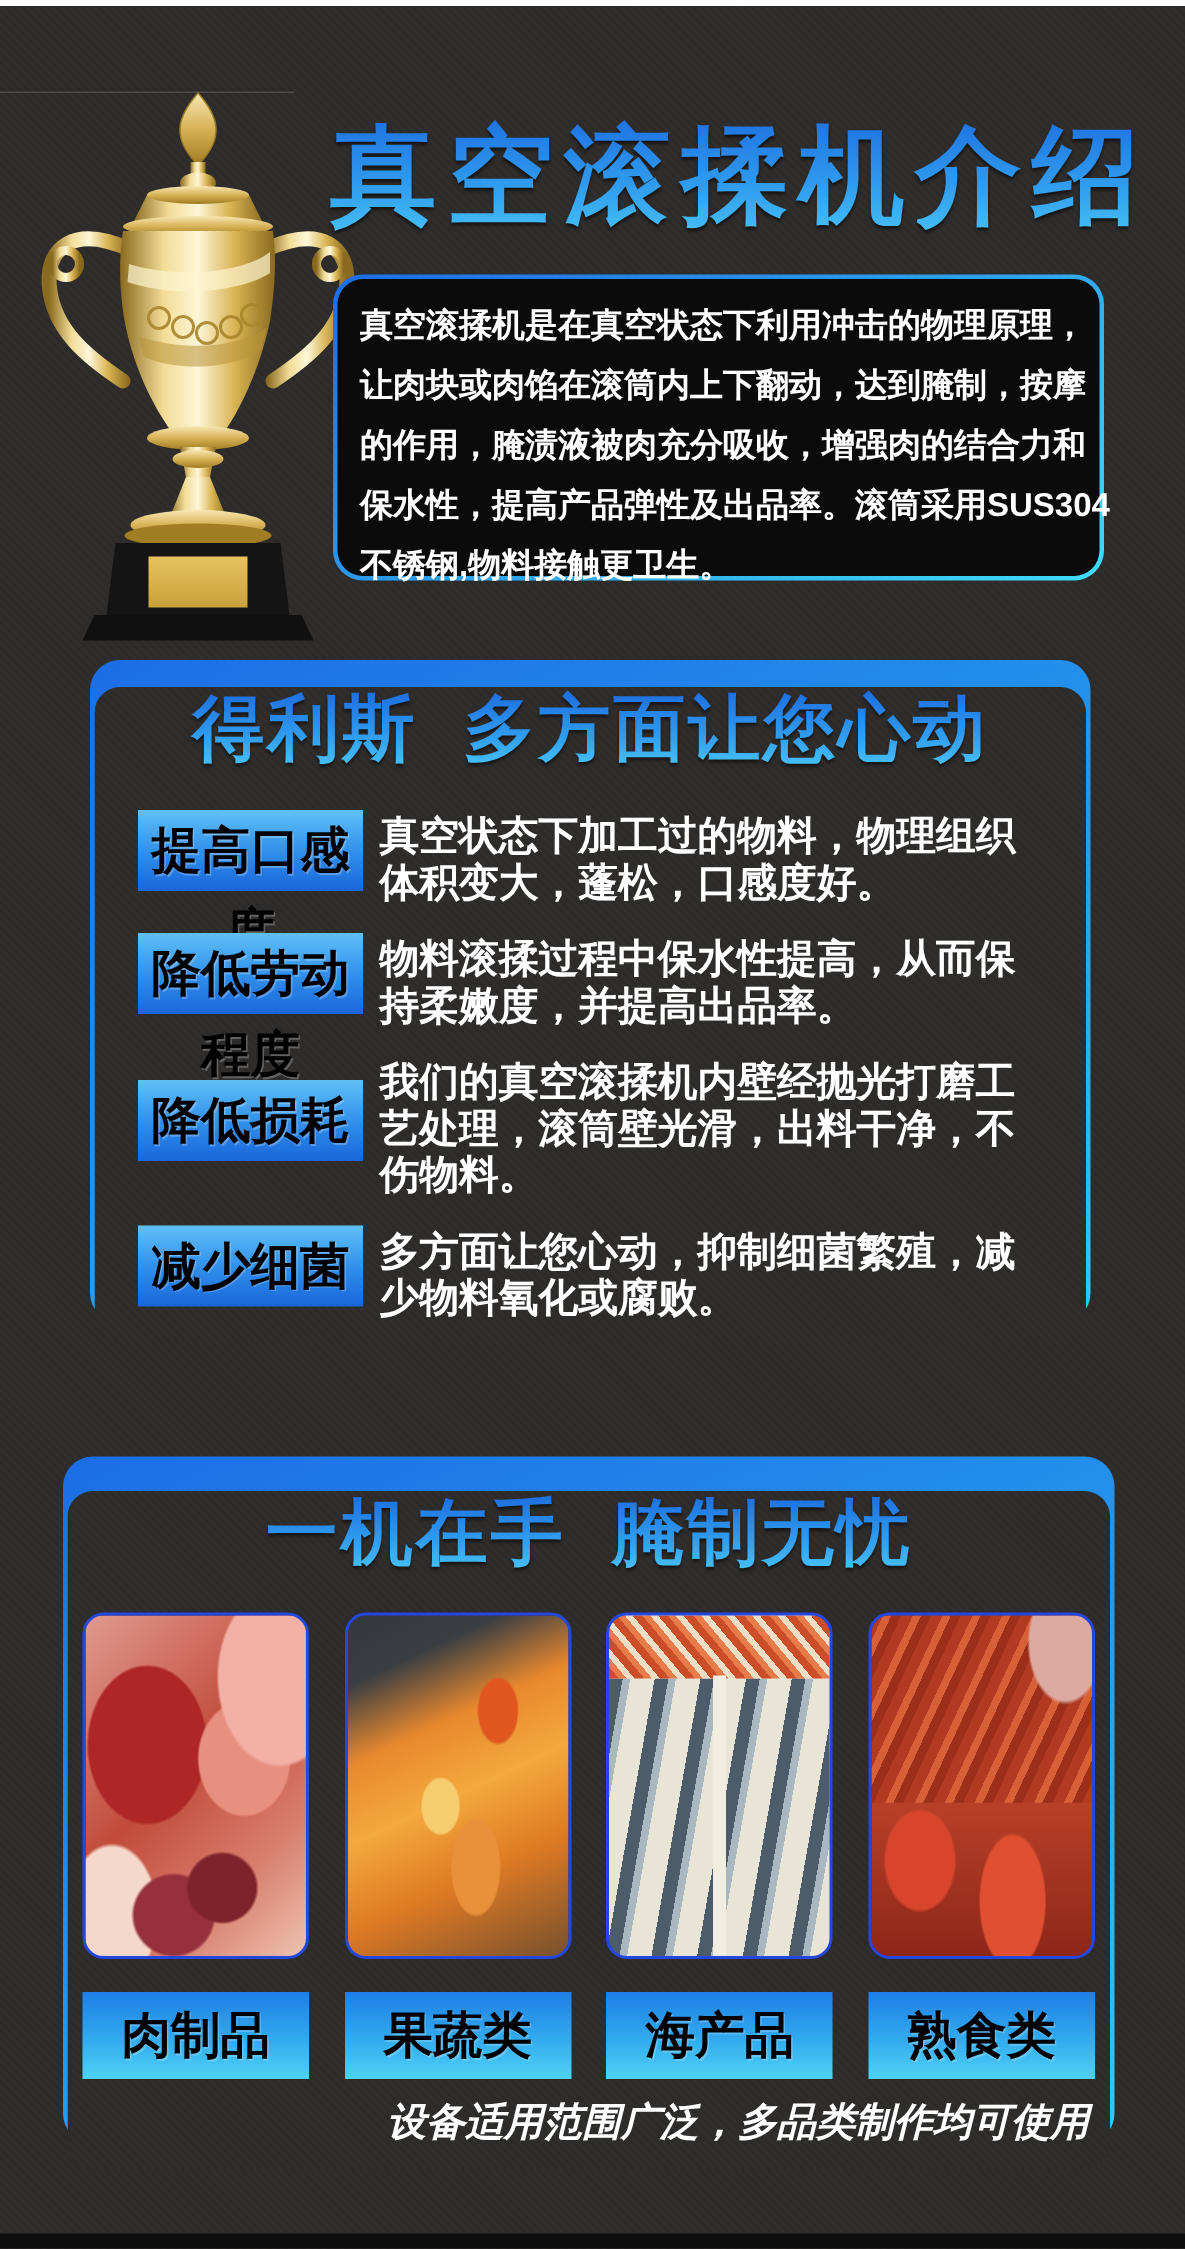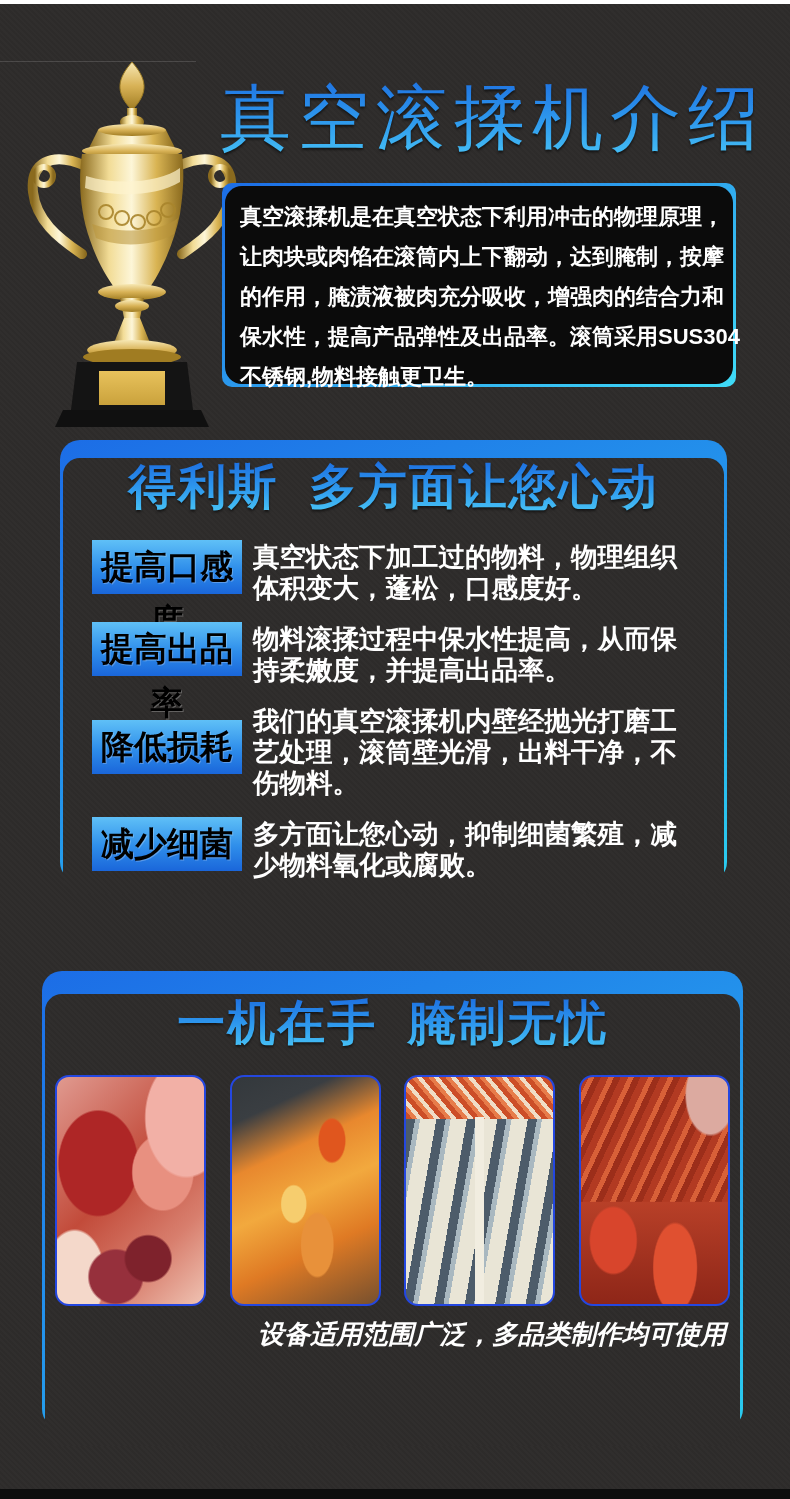--- a/index.html
+++ b/index.html
@@ -17,27 +17,27 @@
 
   
   .trophy { position:absolute; left:22px; top:56px; width:220px; height:372px; }
   .gradient-text {
     background:linear-gradient(180deg,#1b6adf 0%, #2f9bee 55%, #4ccaf7 100%);
     -webkit-background-clip:text; background-clip:text;
     color:transparent; -webkit-text-fill-color:transparent;
   }
   .hero-title {
     position:absolute; left:206px; top:70px; width:574px; height:96px;
-    font-size:71px; font-weight:normal; letter-spacing:7px;
+    font-size:71px; font-weight:bold; letter-spacing:7px;
     text-align:center; white-space:pre; line-height:96px;
     filter:drop-shadow(0 2px 1px rgba(0,0,0,0.55));
   }
   .desc-wrap {
     position:absolute; left:222px; top:183px; width:514px; height:204px;
-    border-radius:10px; padding:3px;
+    border-radius:20px; padding:3px;
     background:linear-gradient(150deg,#1c6de6 0%, #2fa6ee 55%, #3fdcf8 100%);
   }
   .desc-box {
     width:100%; height:100%; border-radius:17px; background:#0b0b0b;
     padding:11px 12px 0 15px;
   }
   .desc-line {
     color:#ffffff; font-size:22px; line-height:40px; white-space:nowrap;
     font-weight:bold;
   }
@@ -205,21 +205,21 @@
 
   <section class="section features">
     <div class="section-inner">
       <h2 class="section-title gradient-text">得利斯  多方面让您心动</h2>
       <div class="feature-rows">
         <div class="feature-row">
           <div class="feature-label">提高口感度</div>
           <p class="feature-text">真空状态下加工过的物料，物理组织体积变大，蓬松，口感度好。</p>
         </div>
         <div class="feature-row">
-          <div class="feature-label">提高出品率</div>
+          <div class="feature-label">降低劳动程度</div>
           <p class="feature-text">物料滚揉过程中保水性提高，从而保持柔嫩度，并提高出品率。</p>
         </div>
         <div class="feature-row">
           <div class="feature-label">降低损耗</div>
           <p class="feature-text">我们的真空滚揉机内壁经抛光打磨工艺处理，滚筒壁光滑，出料干净，不伤物料。</p>
         </div>
         <div class="feature-row">
           <div class="feature-label">减少细菌</div>
           <p class="feature-text">多方面让您心动，抑制细菌繁殖，减少物料氧化或腐败。</p>
         </div>
@@ -229,18 +229,24 @@
 
   <section class="section apps">
     <div class="section-inner">
       <h2 class="section-title gradient-text">一机在手  腌制无忧</h2>
       <div class="cards">
         <div class="food-img img-meat"></div>
         <div class="food-img img-veg"></div>
         <div class="food-img img-sea"></div>
         <div class="food-img img-cooked"></div>
       </div>
+      <div class="labels">
+        <div class="cat-label">肉制品</div>
+        <div class="cat-label">果蔬类</div>
+        <div class="cat-label">海产品</div>
+        <div class="cat-label">熟食类</div>
+      </div>
       <p class="footnote">设备适用范围广泛，多品类制作均可使用</p>
     </div>
   </section>
 
   <div class="bottom-strip"></div>
 </div>
 
 </body></html>

